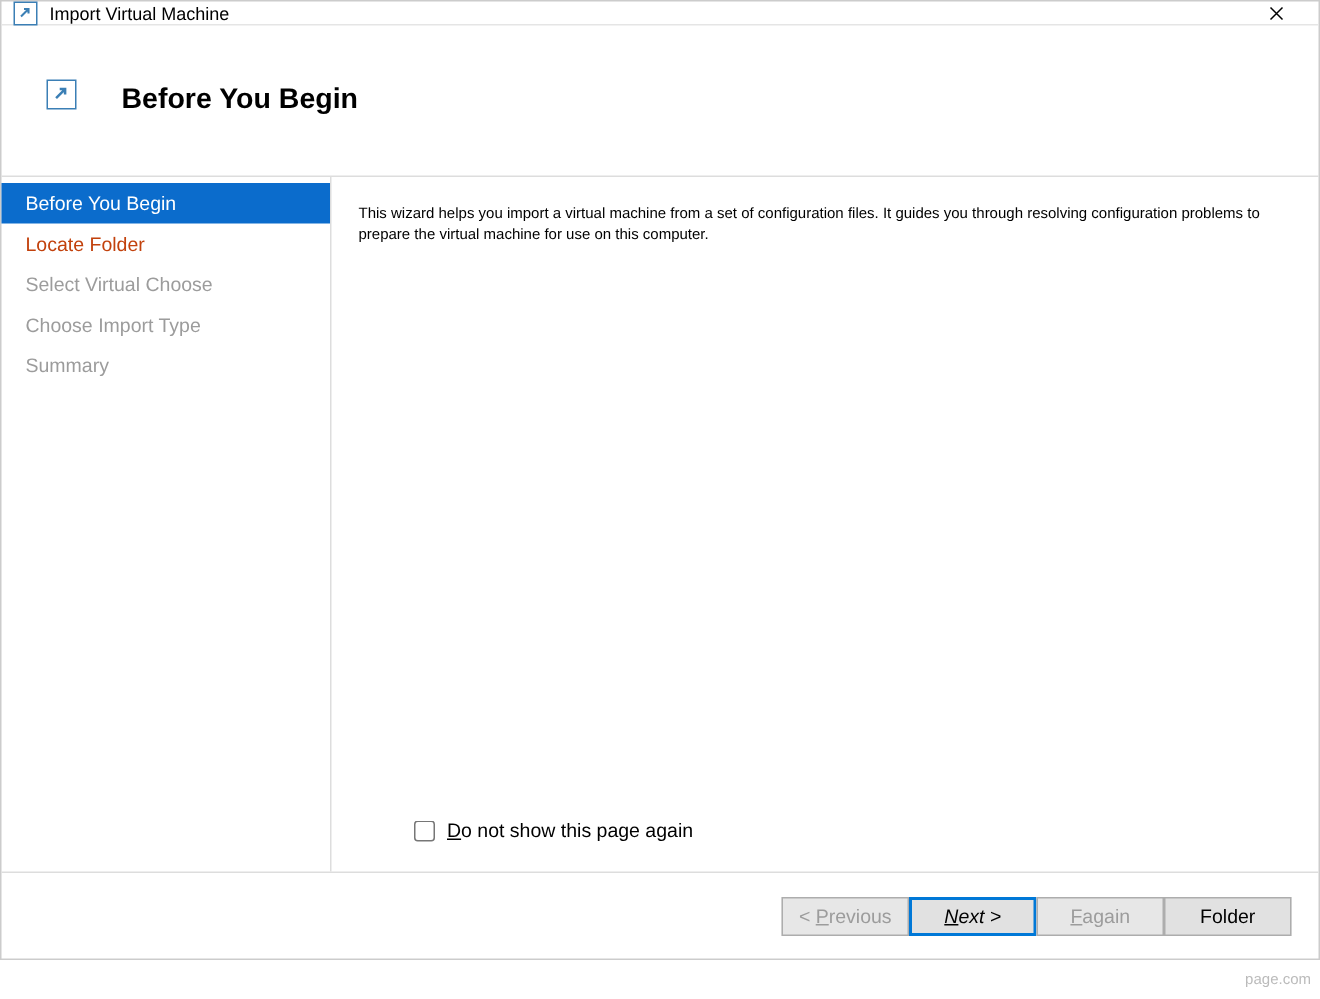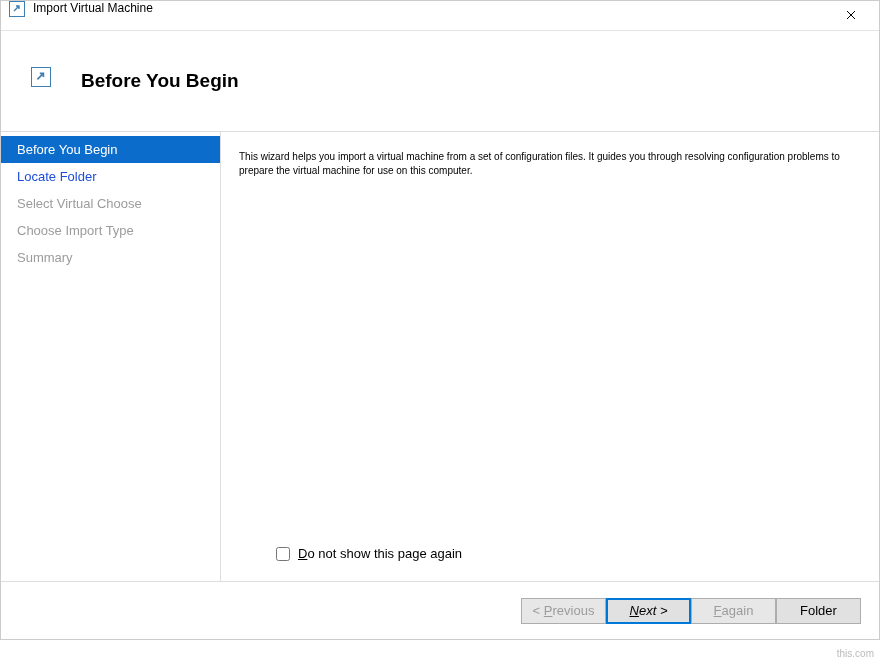--- a/index.html
+++ b/index.html
@@ -1,31 +1,31 @@
 <!DOCTYPE html>
 <html><head>
   <meta charset="utf-8">
   <style>
     * { box-sizing: border-box; margin: 0; padding: 0; font-family: "Segoe UI", Tahoma, sans-serif; }
     body { background: #fff; width: 880px; height: 666px; overflow: hidden; }
     .window { width: 880px; height: 640px; border: 1px solid #ccc; display: flex; flex-direction: column; background: #fff; }
-    .titlebar { height: 30px; display: flex; align-items: flex-start; padding: 0 8px; border-bottom: 1px solid #e5e5e5; }
+    .titlebar { height: 16px; display: flex; align-items: center; padding: 0 8px; border-bottom: 1px solid #e5e5e5; }
     .title-icon { width: 16px; height: 16px; border: 1px solid #3b7fb5; display: flex; align-items: center; justify-content: center; margin-right: 8px; }
     .title-icon svg { width: 10px; height: 10px; }
     .title-text { font-size: 12px; color: #000; flex: 1; }
     .close-btn { width: 40px; height: 28px; display: flex; align-items: center; justify-content: center; cursor: pointer; }
     .close-btn svg { width: 10px; height: 10px; stroke: #000; stroke-width: 1; }
     .header { height: 100px; display: flex; align-items: center; padding: 0 30px; gap: 30px; }
     .header-icon { width: 20px; height: 20px; border: 1px solid #3b7fb5; display: flex; align-items: center; justify-content: center; margin-top: -8px; }
     .header-icon svg { width: 12px; height: 12px; }
     .header-title { font-size: 19px; font-weight: bold; color: #000; }
     .sep { height: 1px; background: #ddd; margin: 0; }
     .body { flex: 1; display: flex; min-height: 0; }
     .sidebar { width: 220px; border-right: 1px solid #ddd; padding-top: 4px; }
-    .sidebar-item { height: 27px; display: flex; align-items: center; padding: 0 16px; font-size: 13px; color: #1d4ed8; cursor: pointer; }
+    .sidebar-item { height: 27px; display: flex; align-items: center; padding: 0 16px; font-size: 13px; color: #c2410c; cursor: pointer; }
     .sidebar-item.selected { background: #0b6ccc; color: #fff; }
     .sidebar-item.disabled { color: #9c9c9c; cursor: default; }
     .content { flex: 1; padding: 18px 20px 16px 18px; display: flex; flex-direction: column; }
     .desc { font-size: 10px; color: #000; line-height: 1.35; flex: 0; }
     .spacer { flex: 1; }
     .chkrow { display: flex; align-items: center; gap: 8px; font-size: 13px; margin-bottom: 4px; padding-left: 37px; }
     .chkrow input { width: 14px; height: 14px; }
     .footer { height: 58px; border-top: 1px solid #ddd; display: flex; align-items: center; justify-content: flex-end; padding: 0 18px; }
     .btn { min-width: 85px; height: 26px; border: 1px solid #adadad; background: #e1e1e1; font-size: 13px; cursor: pointer; font-family: inherit; }
     .btn-default { border: 2px solid #0078d7; background: #e1e1e1; font-style: italic; }
@@ -94,13 +94,13 @@
 
   <div class="footer">
     <button class="btn" disabled=""><span>&lt; </span><span class="underline-letter">P</span><span>revious</span></button>
     <button class="btn btn-default"><span class="underline-letter">N</span><span>ext &gt;</span></button>
     <button class="btn" disabled=""><span class="underline-letter">F</span><span>again</span></button>
     <button class="btn"><span>Folder</span></button>
   </div>
 
 </div>
 
-<div class="watermark">this.com</div>
+<div class="watermark">page.com</div>
 
 </body></html>

